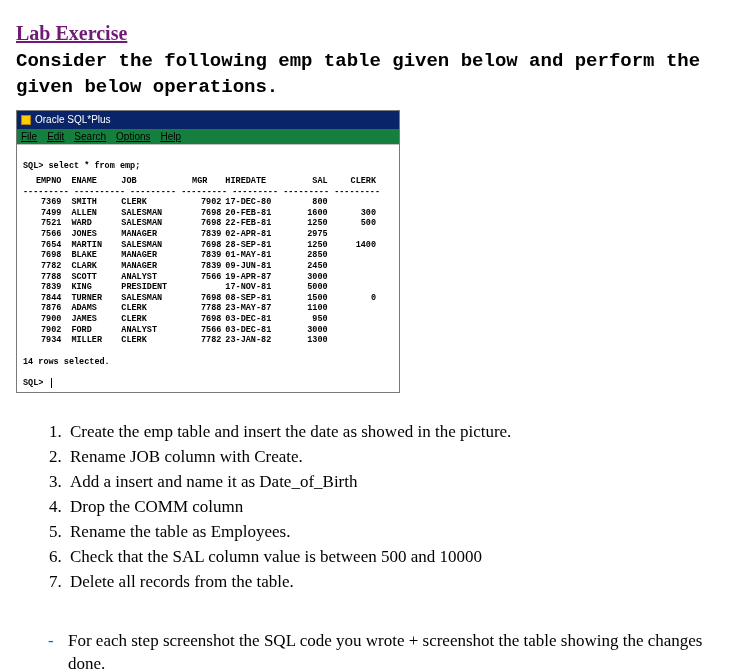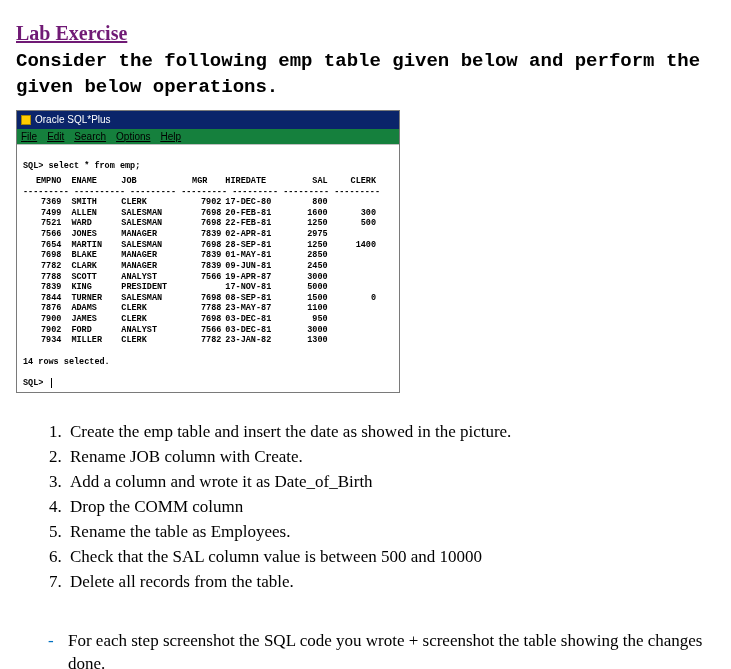--- a/index.html
+++ b/index.html
@@ -159,21 +159,21 @@
 <span>14 rows selected.</span>
 
 <span><span>SQL&gt;</span> <span class="cursor"></span></span></div>
 </div>
 
 <ol class="tasks">
   <li>
     <span>Create the emp table and insert the date as showed in the picture.</span><br>
   </li>
   <li>Rename JOB column with Create.</li>
-  <li>Add a column and wrote it as Date_of_Birth</li>
+  <li>Add a insert and name it as Date_of_Birth</li>
   <li>Drop the COMM column</li>
   <li>Rename the table as Employees.</li>
   <li>Check that the SAL column value is between 500 and 10000</li>
   <li>Delete all records from the table.</li>
 </ol>
 
 <ul class="notes">
   <li>For each step screenshot the SQL code you wrote + screenshot the table showing the changes done.</li>
 
 </ul>

